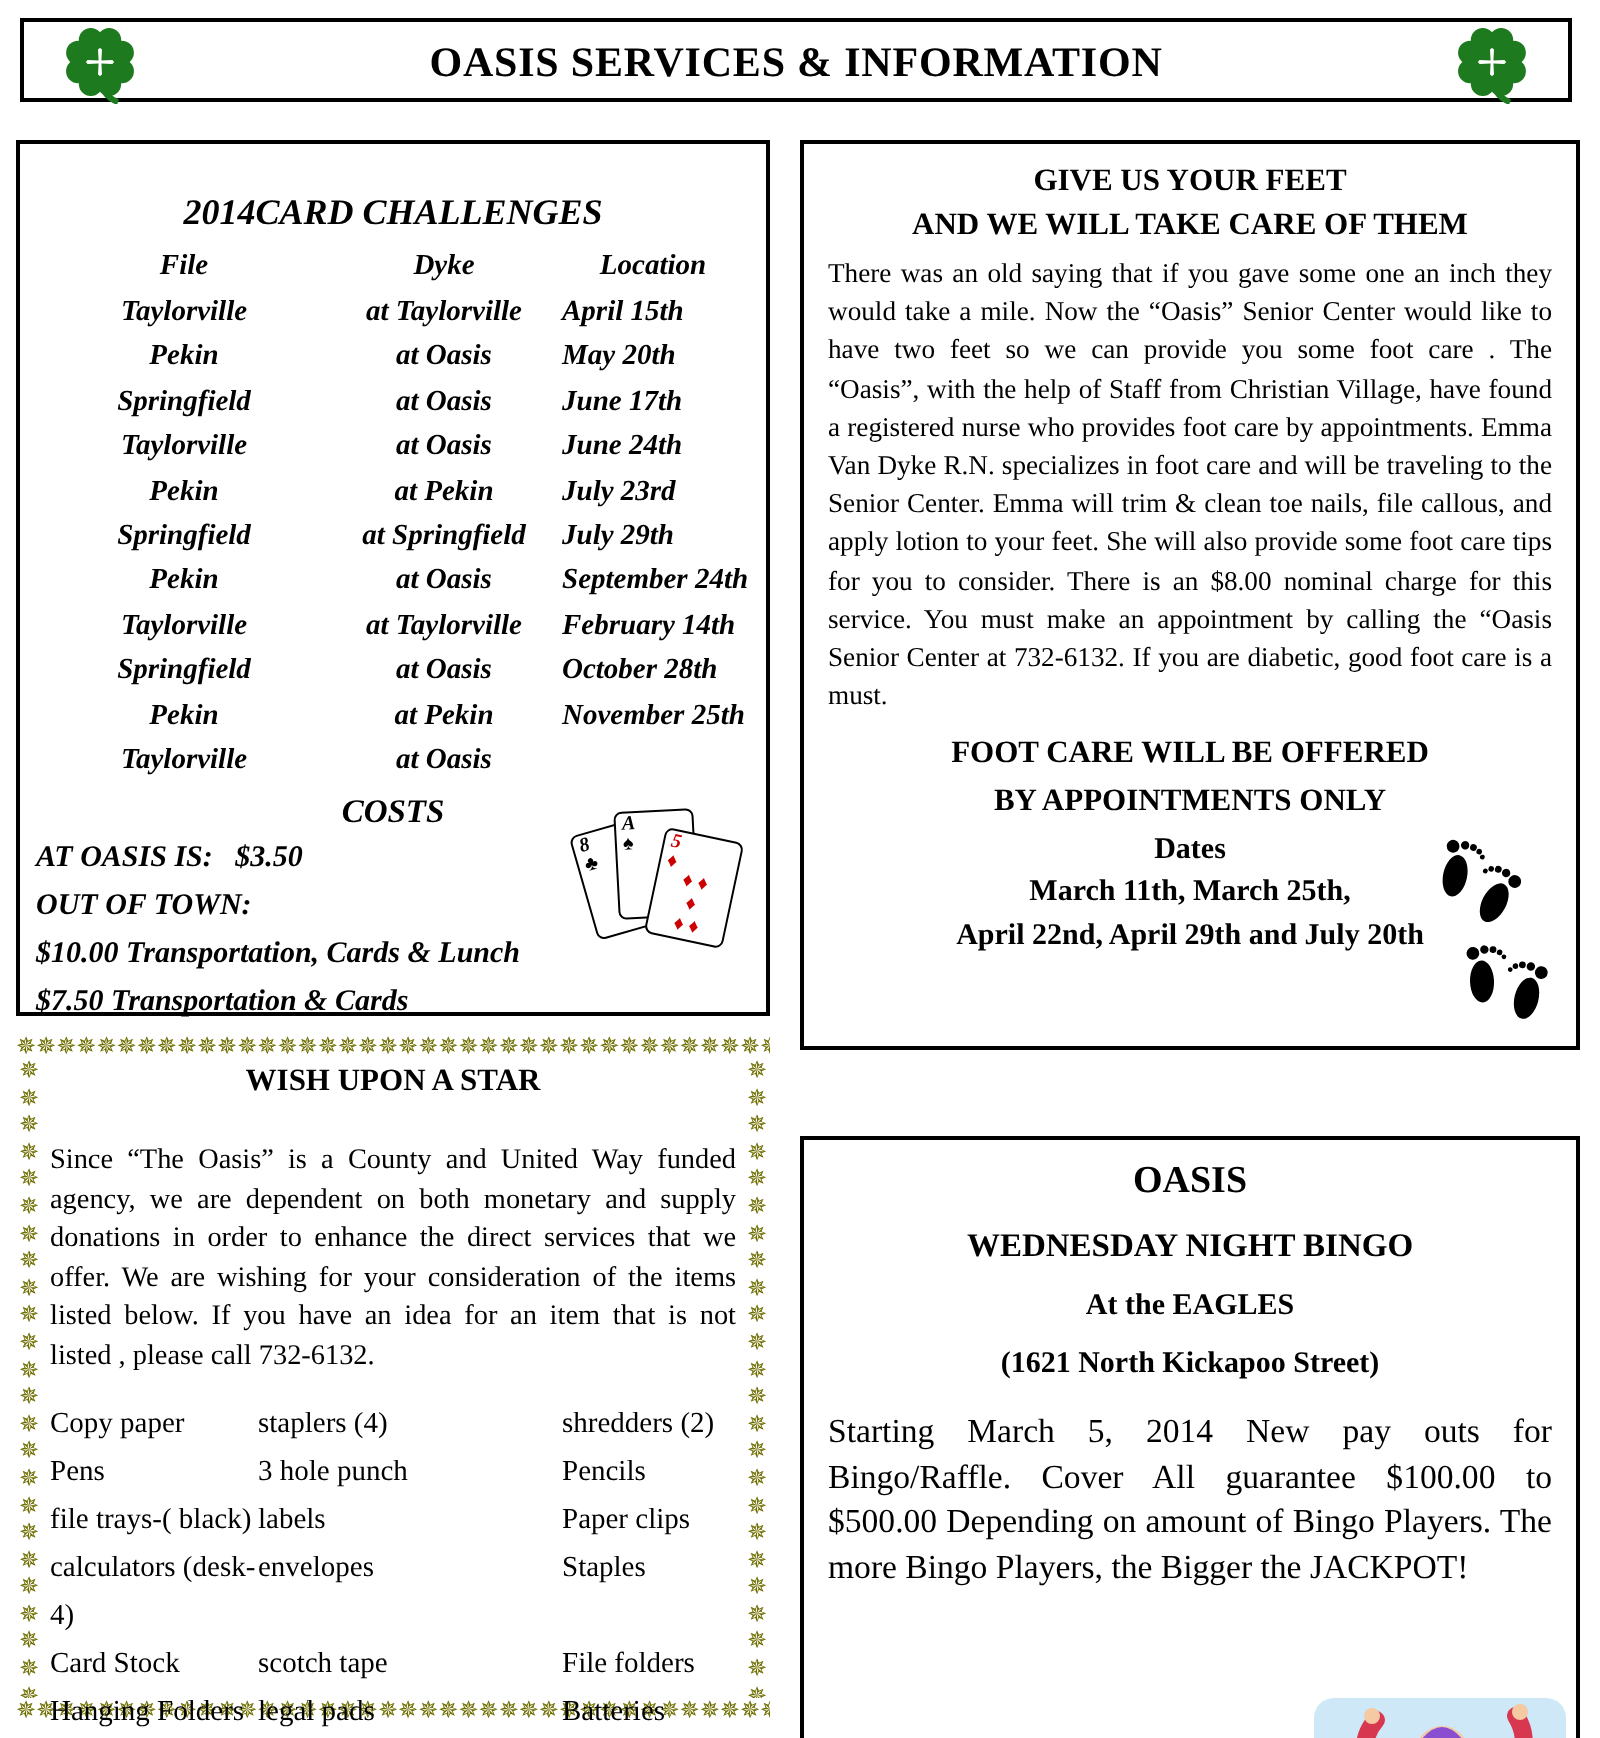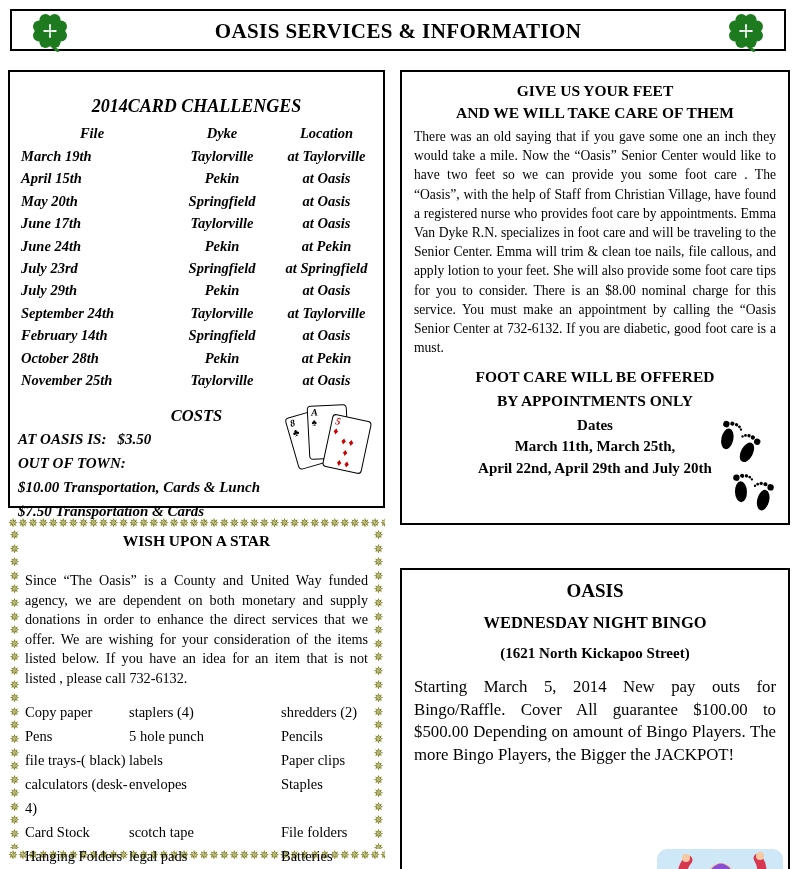--- a/index.html
+++ b/index.html
@@ -16,21 +16,21 @@
 
   
   .card-box { position:absolute; left:8px; top:70px; width:377px; height:438px; border:2px solid #000; padding:22px 8px;font-style:italic; }
   .cc-title { text-align:center; font-weight:bold; font-size:18px; margin:2px 0 4px; }
   .cc-grid { display:grid; grid-template-columns:148px 112px 97px; font-weight:bold; font-size:14.5px; }
   .cc-grid .h { line-height:24px; text-align:center; }
   .cc-grid .c { line-height:22.4px; }
   .cell-date { padding-left:3px; }
   .cell-team { text-align:center; }
   .cell-loc  { text-align:center; }
-  .costs-h { text-align:center; font-weight:bold; font-size:16.5px; margin-top:14px; line-height:22px; }
+  .costs-h { text-align:center; font-weight:bold; font-size:16.5px; margin-top:4px; line-height:22px; }
   .cost-line { font-weight:bold; font-size:15px; line-height:24px; white-space:pre; }
   .cards-wrap { position:absolute; right:12px; bottom:10px; width:80px; height:92px; }
   .pcard { position:absolute; width:40px; height:54px; background:#fff; border:1px solid #000; border-radius:4px; }
   .pcard .cr { position:absolute; top:1px; left:3px; font-size:10px; font-weight:bold; line-height:10px; white-space:pre-line; }
   .pcard.red { color:#cc0000; }
   .pcard .pips { position:absolute; top:18px; left:0; right:0; text-align:center; font-size:10px; color:#cc0000; line-height:11px; }
   .pc1 { left:0px;  top:8px;  transform:rotate(-16deg); }
   .pc2 { left:17px; top:1px;  transform:rotate(-3deg); }
   .pc3 { left:36px; top:13px; transform:rotate(12deg); }
 
@@ -134,21 +134,20 @@
     </span>
   </div>
 
   <div class="card-box">
     <div class="cc-title">2014CARD CHALLENGES</div>
     <div class="cc-grid">
       <div class="h">File</div>
       <div class="h">Dyke</div>
       <div class="h">Location</div>
 
-      <div class="c cell-date">March 19th</div>
       <div class="c cell-team">Taylorville</div>
       <div class="c cell-loc">at Taylorville</div>
 
       <div class="c cell-date">April 15th</div>
       <div class="c cell-team">Pekin</div>
       <div class="c cell-loc">at Oasis</div>
 
       <div class="c cell-date">May 20th</div>
       <div class="c cell-team">Springfield</div>
       <div class="c cell-loc">at Oasis</div>
@@ -318,21 +317,21 @@
 ✵</div>
 
     <div class="wish-inner">
       <div class="wish-title">WISH UPON A STAR</div>
       <div class="wish-body">Since “The Oasis” is a County and United Way funded agency, we are dependent on both monetary and supply donations in order to enhance the direct services that we offer. We are wishing for your consideration of the items listed below. If you have an idea for an item that is not listed , please call 732-6132.</div>
       <div class="wish-list">
         <div>Copy paper</div>
         <div>staplers (4)</div>
         <div>shredders (2)</div>
         <div>Pens</div>
-        <div>5 hole punch</div>
+        <div>3 hole punch</div>
         <div>Pencils</div>
         <div>file trays-( black)</div>
         <div>labels</div>
         <div>Paper clips</div>
         <div>calculators (desk-4)</div>
         <div>envelopes</div>
         <div>Staples</div>
         <div>Card Stock</div>
         <div>scotch tape</div>
         <div>File folders</div>
@@ -341,20 +340,21 @@
         <div>Batteries</div>
         <div>dish towels</div>
         <div>dish clothes</div>
       </div>
     </div>
   </div>
 
   <div class="bingo-box">
     <div class="bg-title">OASIS</div>
     <div class="bg-sub">WEDNESDAY NIGHT BINGO</div>
+    <div class="bg-venue">At the EAGLES</div>
     <div class="bg-addr">(1621 North Kickapoo Street)</div>
     <div class="bg-body">Starting March 5, 2014 New pay outs for Bingo/Raffle.  Cover All guarantee $100.00 to $500.00 Depending on amount of Bingo Players.  The more Bingo Players, the Bigger the JACKPOT!</div>
 
     <div class="stamp">NEW PAYOUTS!</div>
 
     <span class="bingo-art">
       <svg width="128" height="110" viewBox="0 0 128 110">
         <rect x="1" y="1" width="126" height="108" rx="10" fill="#cfe8f7"></rect>
         <path d="M34 44 Q20 26 32 12" stroke="#d8384f" stroke-width="9" fill="none" stroke-linecap="round"></path>
         <path d="M96 42 Q112 26 102 10" stroke="#d8384f" stroke-width="9" fill="none" stroke-linecap="round"></path>

